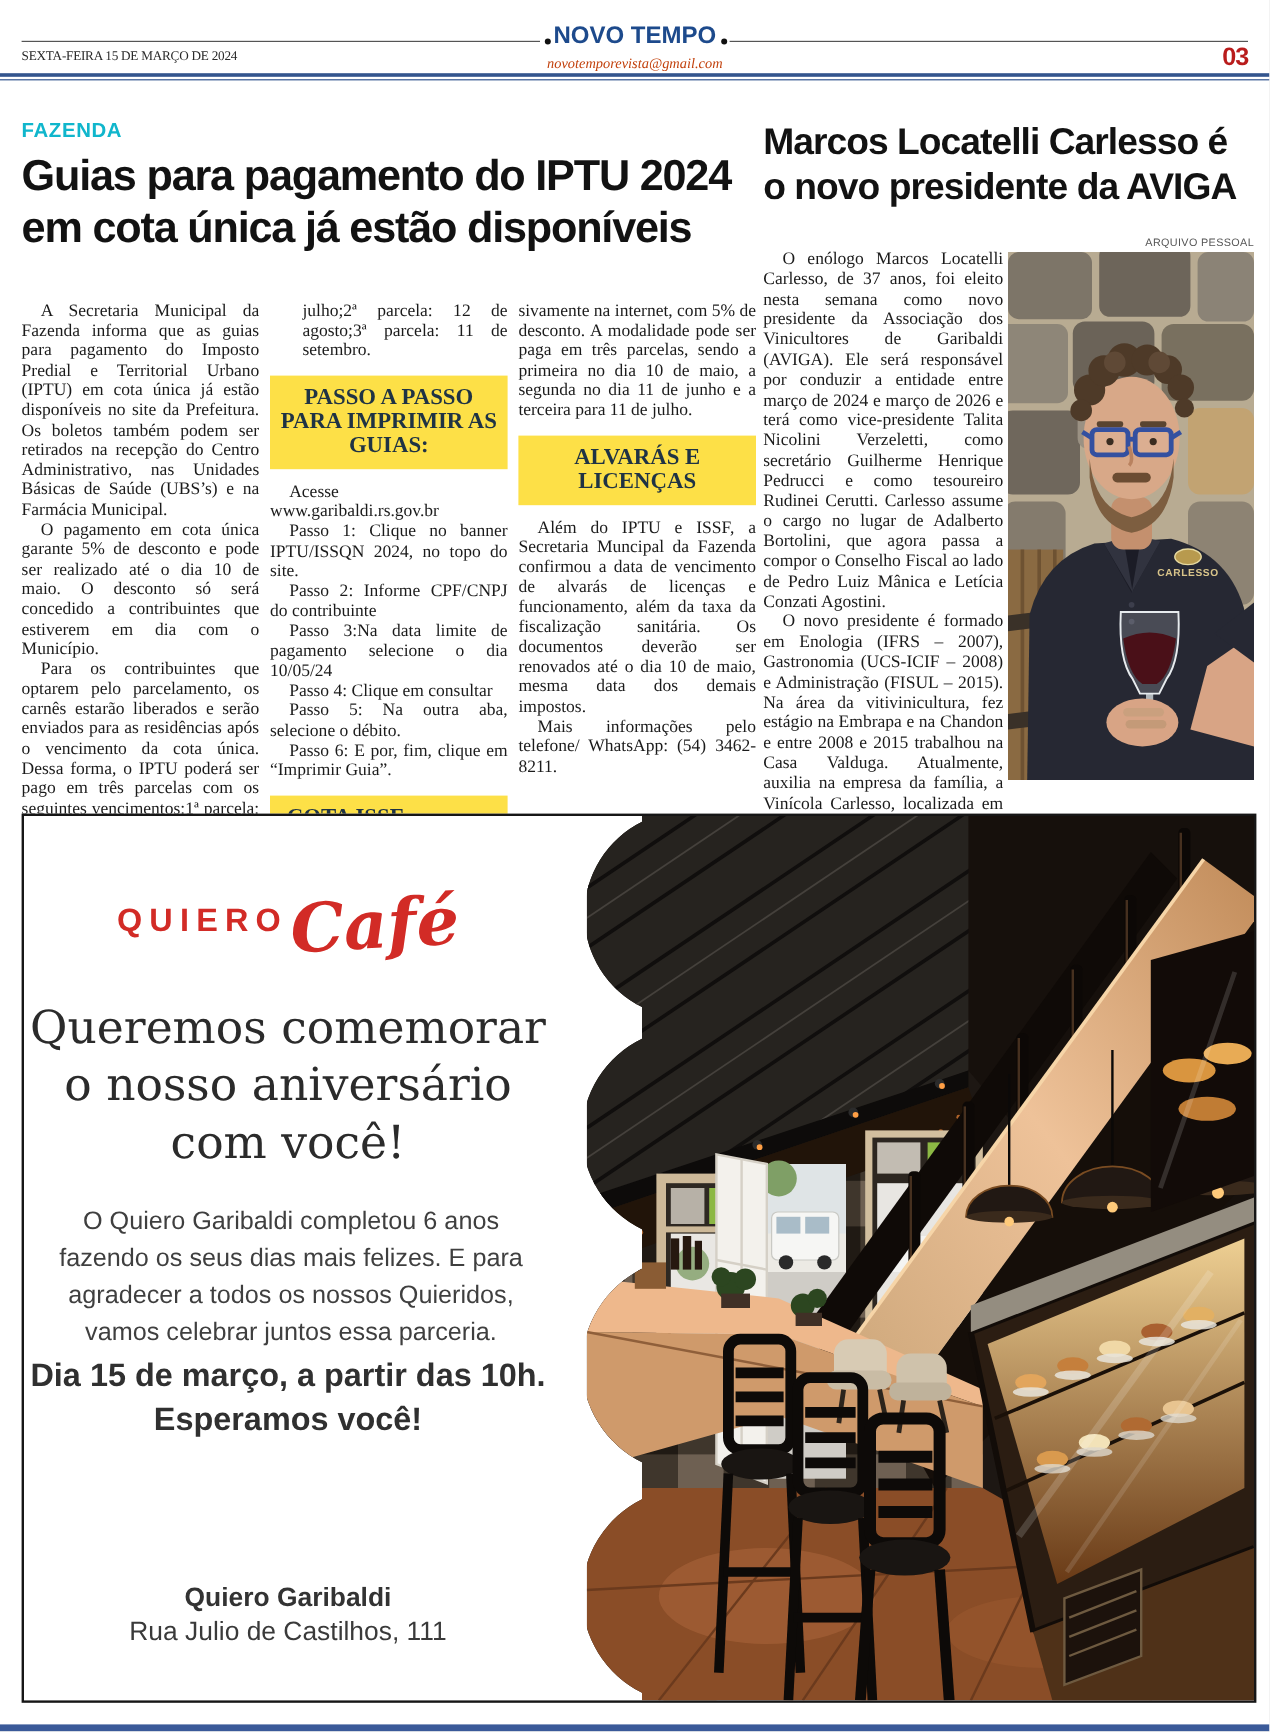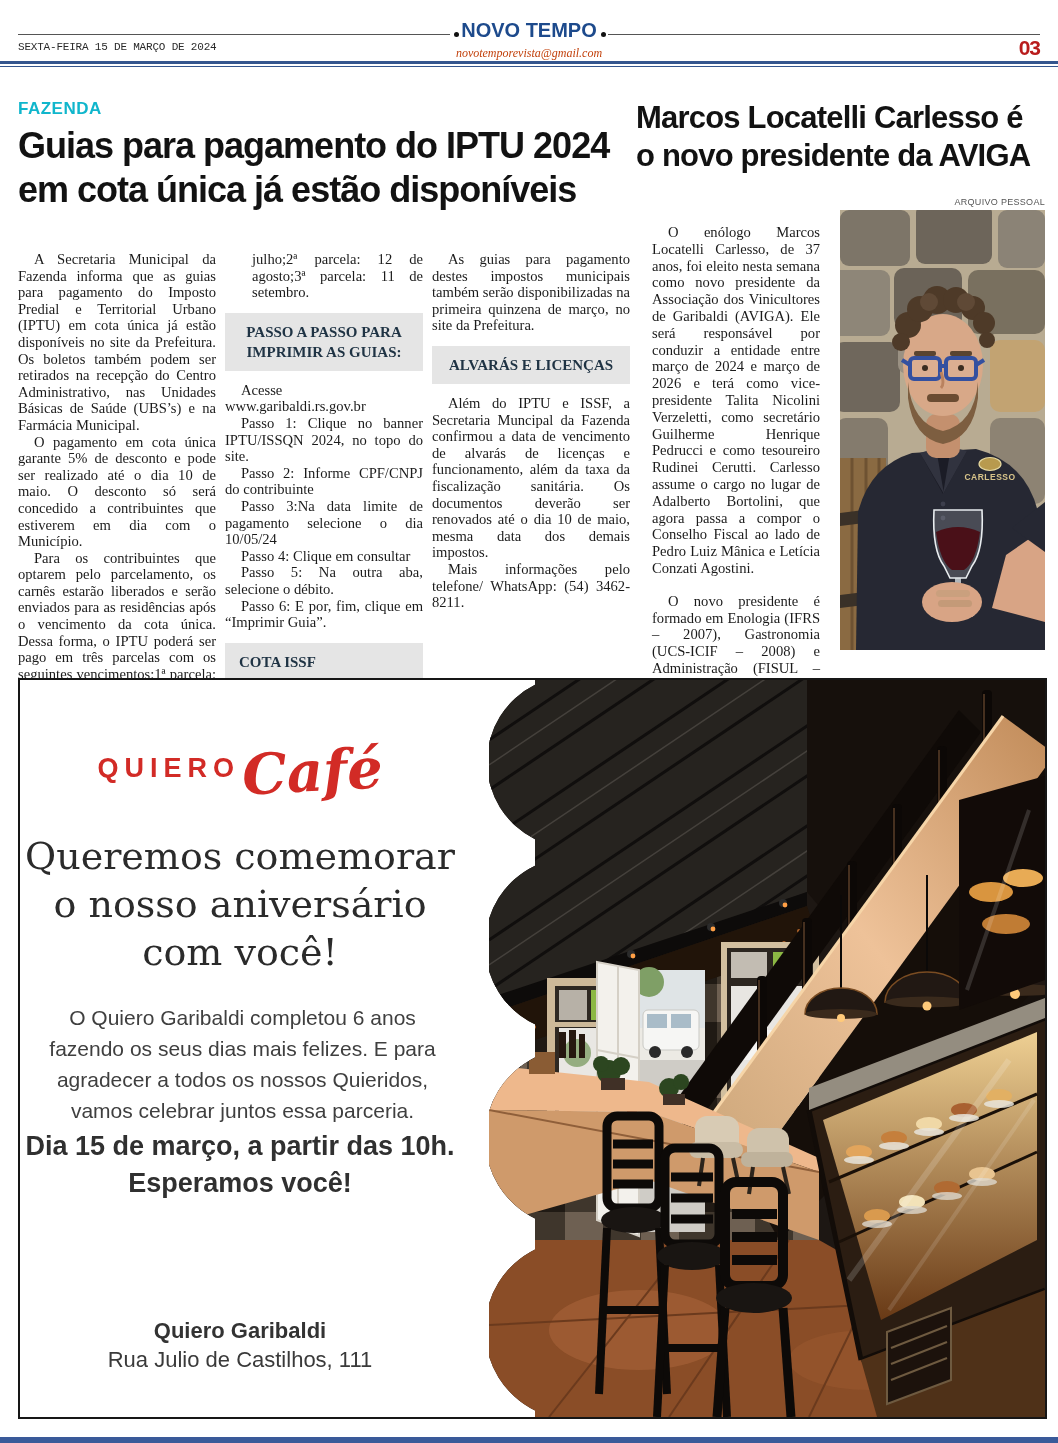--- a/index.html
+++ b/index.html
@@ -6,46 +6,46 @@
   .page{position:relative;width:1058px;height:1443px;background:#ffffff;margin:0 auto;
         font-family:"Liberation Serif",serif;overflow:hidden;}
   
   .mast-line{position:absolute;height:1px;background:#555;top:34px;}
   .mast-dot{position:absolute;width:5px;height:5px;border-radius:50%;background:#111;top:32px;}
   .mast-title{position:absolute;left:0;right:0;top:19px;text-align:center;
       font-family:"Liberation Sans",sans-serif;font-weight:bold;font-size:20px;
       letter-spacing:0px;color:#1d4a8c;}
   .mast-email{position:absolute;left:0;right:0;top:46px;text-align:center;
       font-family:"Liberation Serif",serif;font-style:italic;font-size:12px;color:#c2410c;}
-  .mast-date{position:absolute;left:18px;top:41px;font-family:Liberation Mono, monospace;
+  .mast-date{position:absolute;left:18px;top:41px;font-family:Liberation Serif, serif;
       font-size:11px;color:#2a2a2a;letter-spacing:-0.2px;}
   .mast-page{position:absolute;right:18px;top:36px;font-family:"Liberation Sans",sans-serif;
       font-weight:bold;font-size:21px;color:#b91c1c;letter-spacing:-1px;}
   .mast-rule1{position:absolute;left:0;right:0;top:61px;height:3px;background:#34558e;}
   .mast-rule2{position:absolute;left:0;right:0;top:66px;height:1px;background:#34558e;}
   
   .kicker{position:absolute;left:18px;top:99px;font-family:"Liberation Sans",sans-serif;
       font-weight:bold;font-size:17px;color:#10b6cc;letter-spacing:.5px;text-align:center;}
   .headline-l{position:absolute;left:18px;top:124px;width:615px;
       font-family:"Liberation Sans",sans-serif;font-weight:bold;font-size:36px;
       line-height:44px;color:#121212;letter-spacing:-1px;}
   .col{position:absolute;top:251px;width:198px;}
   .col p{margin:0;text-indent:16px;text-align:justify;font-size:14.6px;line-height:16.6px;color:#1b1b1b;}
   .col p.noind{text-indent:16px;margin-left:27px;}
-  .infobox{background:#e5e5e5;margin:12px 0 11px 0;padding:9px 6px;
-      font-weight:bold;font-size:15px;line-height:20px;color:#1f3344;text-align:center;}
+  .infobox{background:#fde047;margin:12px 0 11px 0;padding:9px 6px;
+      font-weight:bold;font-size:19px;line-height:20px;color:#1f3344;text-align:center;}
   .infobox.left{text-align:left;padding-left:14px;}
   
   .headline-r{position:absolute;left:636px;top:99px;width:415px;
       font-family:"Liberation Sans",sans-serif;font-weight:bold;font-size:31px;
       line-height:38px;color:#121212;letter-spacing:-0.8px;}
   .credit{position:absolute;left:845px;top:197px;width:200px;text-align:right;
       font-family:"Liberation Sans",sans-serif;font-size:9px;color:#555;letter-spacing:.3px;}
   .col-r{position:absolute;left:636px;top:208px;width:200px;}
-  .col-r p{margin:16px;text-indent:16px;text-align:justify;font-size:14.6px;line-height:16.8px;color:#1b1b1b;}
+  .col-r p{margin:0;text-indent:16px;text-align:justify;font-size:14.6px;line-height:16.8px;color:#1b1b1b;}
   .portrait{position:absolute;left:840px;top:210px;width:205px;height:440px;}
   
   .ad{position:absolute;left:18px;top:678px;width:1025px;height:737px;border:2px solid #161616;background:#fff;}
   .ad-logo{position:absolute;left:0;top:58px;width:440px;text-align:center;color:#d22b26;}
   .ad-logo .w1{font-family:"Liberation Sans",sans-serif;font-weight:bold;font-size:27px;letter-spacing:6px;vertical-align:14px;}
   .ad-logo .w2{font-family:"DejaVu Serif",serif;font-style:italic;font-weight:bold;font-size:56px;
       display:inline-block;transform:rotate(-3deg);margin-left:2px;}
   .ad-headline{position:absolute;left:0;top:152px;width:440px;text-align:center;
       font-family:"DejaVu Serif",serif;font-size:38px;line-height:48px;color:#2b2b2b;}
   .ad-body{position:absolute;left:10px;top:322px;width:425px;text-align:center;
@@ -94,21 +94,21 @@
     <p>Passo 2: Informe CPF/CNPJ do contribuinte</p>
     <p>Passo 3:Na data limite de pagamento selecione o dia 10/05/24</p>
     <p>Passo 4: Clique em consultar</p>
     <p>Passo 5: Na outra aba, selecione o débito.</p>
     <p>Passo 6: E por, fim, clique em “Imprimir Guia”.</p>
     <div class="infobox left">COTA ISSF</div>
     <p>A cota única do Imposto Sobre Serviços Fixos (ISSF) também ficou para o dia 10 de maio, exclu-</p>
   </div>
 
   <div class="col" style="left:432px;">
-    <p>As guias para pagamento destes impostos municipais também serão disponibilizadas na primeira quinzena de março, no site da Prefeitura.</p>
+    <p style="text-indent:0;">sivamente na internet, com 5% de desconto. A modalidade pode ser paga em três parcelas, sendo a primeira no dia 10 de maio, a segunda no dia 11 de junho e a terceira para 11 de julho.</p>
     <div class="infobox">ALVARÁS E LICENÇAS</div>
     <p>Além do IPTU e ISSF, a Secretaria Muncipal da Fazenda confirmou a data de vencimento de alvarás de licenças e funcionamento, além da taxa da fiscalização sanitária. Os documentos deverão ser renovados até o dia 10 de maio, mesma data dos demais impostos.</p>
     <p>Mais informações pelo telefone/ WhatsApp: (54) 3462-8211.</p>
   </div>
 
   <div class="headline-r">
     <div>Marcos Locatelli Carlesso é</div>
     <div>o novo presidente da AVIGA</div>
   </div>
   <div class="credit">ARQUIVO PESSOAL</div>

